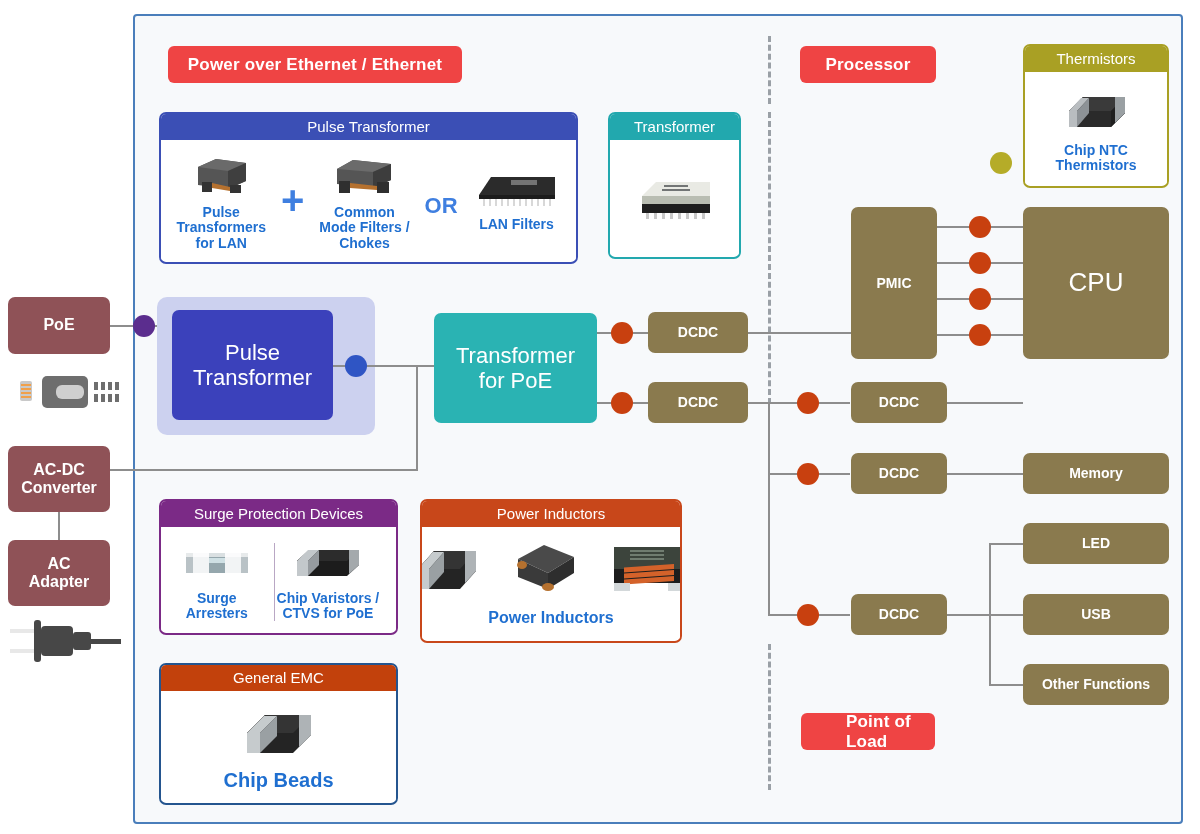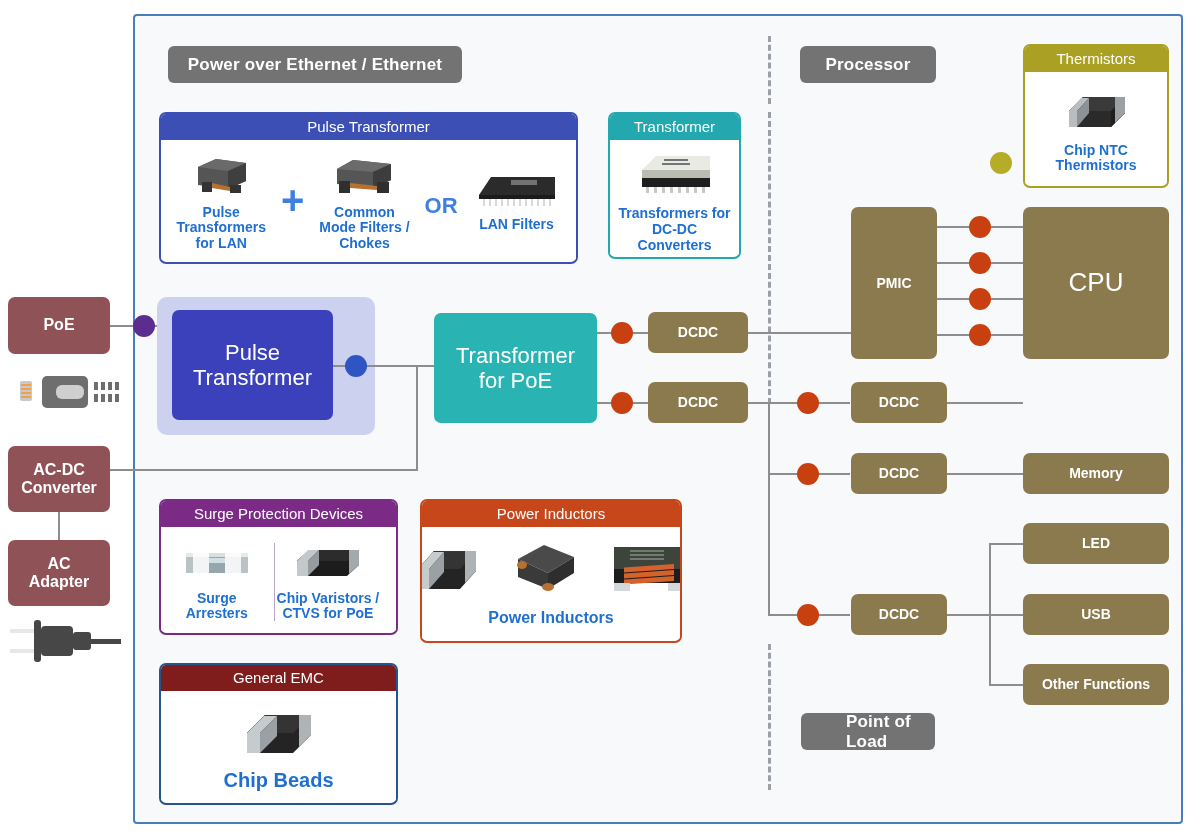--- a/index.html
+++ b/index.html
@@ -6,21 +6,21 @@
   body{width:1200px;height:834px;position:relative;overflow:hidden;
        font-family:"Liberation Sans","DejaVu Sans",sans-serif;}
   #stage{position:absolute;left:0;top:0;width:1200px;height:834px;}
   .abs{position:absolute;box-sizing:border-box;}
 
   
   #board{left:133px;top:14px;width:1050px;height:810px;
          border:2px solid #4a7ebb;border-radius:4px;background:#f7f9fb;}
 
   
-  .pill{background:#737373;color:#ffffff;border-radius:6px;
+  .pill{background:#ef4444;color:#ffffff;border-radius:6px;
         font-weight:bold;font-size:17px;display:flex;align-items:center;
         justify-content:center;letter-spacing:.2px;}
 
   
   .card{background:#ffffff;border-radius:7px;overflow:hidden;
         border:2px solid #3b4fb5;}
   .card-hd{color:#fff;font-size:15px;text-align:center;padding:4px 2px 5px;
            line-height:1.15;}
   .card-bd{background:#fff;display:flex;align-items:flex-start;
            justify-content:center;height:calc(100% - 28px);}
@@ -28,21 +28,21 @@
         justify-content:flex-start;padding:6px 4px 0;}
   .item-lbl{color:#1f6fd0;font-weight:bold;font-size:14px;text-align:center;
             line-height:1.12;margin-top:4px;white-space:pre-line;}
 
   
   .c-blue{border-color:#3b4fb5}      .c-blue .card-hd{background:#3b4fb5}
   .c-teal{border-color:#22a8ae}      .c-teal .card-hd{background:#22a8ae}
   .c-olive{border-color:#a9a024}     .c-olive .card-hd{background:#a9a024}
   .c-purple{border-color:#7b2a86}    .c-purple .card-hd{background:#7b2a86}
   .c-orange{border-color:#c8471a}    .c-orange .card-hd{background:#c8471a}
-  .c-navy{border-color:#24558f}      .c-navy .card-hd{background:#7f1d1d}
+  .c-navy{border-color:#24558f}      .c-navy .card-hd{background:#c2410c}
 
   
   .blk{border-radius:7px;color:#fff;display:flex;align-items:center;
        justify-content:center;text-align:center;line-height:1.15;
        font-weight:bold;}
   .maroon{background:#8f5257;font-size:16px;}
   .brown{background:#8a7a4e;font-size:14px;}
   .brown-lg{background:#8a7a4e;font-size:26px;font-weight:normal;}
   .indigo{background:#3b41bb;font-size:22px;font-weight:normal;}
   .tealblk{background:#2ab3b3;font-size:22px;font-weight:normal;}
@@ -226,22 +226,20 @@
                 <rect x="56" y="39" width="3" height="6"></rect>
               <rect x="64" y="39" width="3" height="6"></rect>
                 <rect x="72" y="39" width="3" height="6"></rect>
             </g>
             <g fill="#55585a" opacity=".8">
               <rect x="34" y="11" width="24" height="2"></rect>
                 <rect x="32" y="15" width="28" height="2"></rect>
             </g>
           </svg>
         </span>
-        <span class="item-lbl">Transformers for
-DC-DC Converters</span>
       </div>
     </div>
   </div>
 
   <div class="abs card c-olive" style="left:1023px;top:44px;width:146px;height:144px;">
     <div class="card-hd">Thermistors</div>
     <div class="card-bd" style="align-items:center;">
       <div class="item">
         <span>
           <svg width="74" height="46" viewBox="0 0 74 46">

